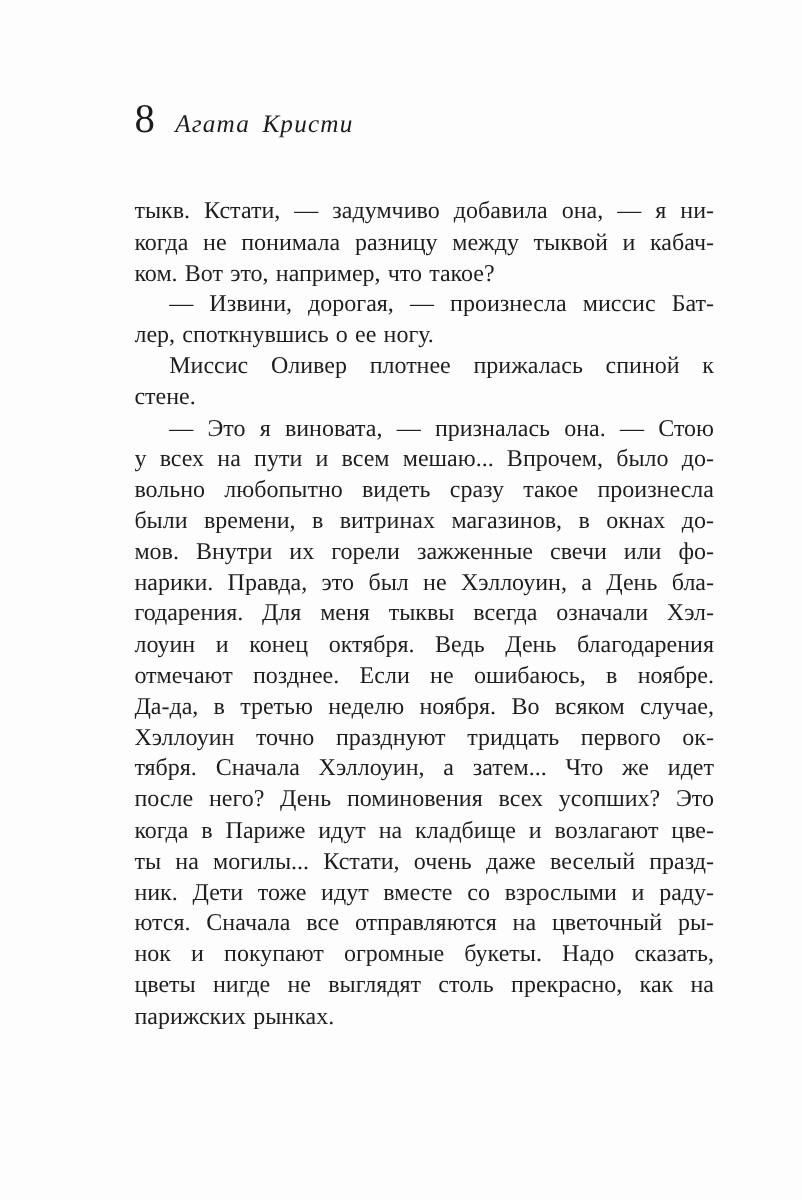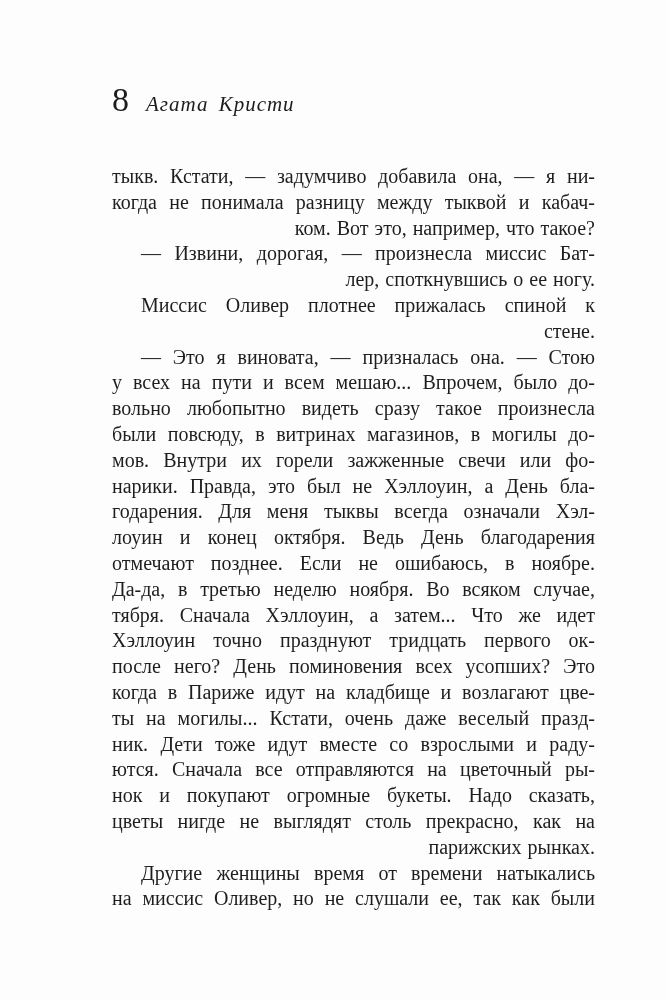--- a/index.html
+++ b/index.html
@@ -40,21 +40,21 @@
     width: 483px;
     color: #1e1e1e;
     margin-top: 24px;
   }
   .para { margin: 0; padding: 0; }
   .line {
     font-size: 20px;
     line-height: 25.8px;
     height: 25.8px;
     overflow: hidden;
-    text-align: right;
+    text-align: left;
     word-spacing: 1px;
   }
   .line.just {
     text-align: justify;
     text-align-last: justify;
   }
   .line.indent { padding-left: 29px; }
 </style>
 </head>
 <body>
@@ -75,36 +75,32 @@
         <div class="line">лер, споткнувшись о ее ногу.</div>
       </div>
       <div class="para">
         <div class="line just indent">Миссис Оливер плотнее прижалась спиной к</div>
         <div class="line">стене.</div>
       </div>
       <div class="para">
         <div class="line just indent">— Это я виновата, — призналась она. — Стою</div>
         <div class="line just">у всех на пути и всем мешаю... Впрочем, было до-</div>
         <div class="line just">вольно любопытно видеть сразу такое произнесла</div>
-        <div class="line just">были повсюду, в витринах магазинов, в могилы до-</div>
+        <div class="line just">были времени, в витринах магазинов, в окнах до-</div>
         <div class="line just">мов. Внутри их горели зажженные свечи или фо-</div>
         <div class="line just">нарики. Правда, это был не Хэллоуин, а День бла-</div>
         <div class="line just">годарения. Для меня тыквы всегда означали Хэл-</div>
         <div class="line just">лоуин и конец октября. Ведь День благодарения</div>
         <div class="line just">отмечают позднее. Если не ошибаюсь, в ноябре.</div>
         <div class="line just">Да-да, в третью неделю ноября. Во всяком случае,</div>
+        <div class="line just">Хэллоуин точно празднуют тридцать первого ок-</div>
         <div class="line just">тября. Сначала Хэллоуин, а затем... Что же идет</div>
-        <div class="line just">Хэллоуин точно празднуют тридцать первого ок-</div>
         <div class="line just">после него? День поминовения всех усопших? Это</div>
         <div class="line just">когда в Париже идут на кладбище и возлагают цве-</div>
         <div class="line just">ты на могилы... Кстати, очень даже веселый празд-</div>
         <div class="line just">ник. Дети тоже идут вместе со взрослыми и раду-</div>
         <div class="line just">ются. Сначала все отправляются на цветочный ры-</div>
         <div class="line just">нок и покупают огромные букеты. Надо сказать,</div>
         <div class="line just">цветы нигде не выглядят столь прекрасно, как на</div>
         <div class="line">парижских рынках.</div>
       </div>
-      <div class="para">
-        <div class="line just indent">Другие женщины время от времени натыкались</div>
-        <div class="line just">на миссис Оливер, но не слушали ее, так как были</div>
-      </div>
     </div>
 </div>
 
 </body></html>

